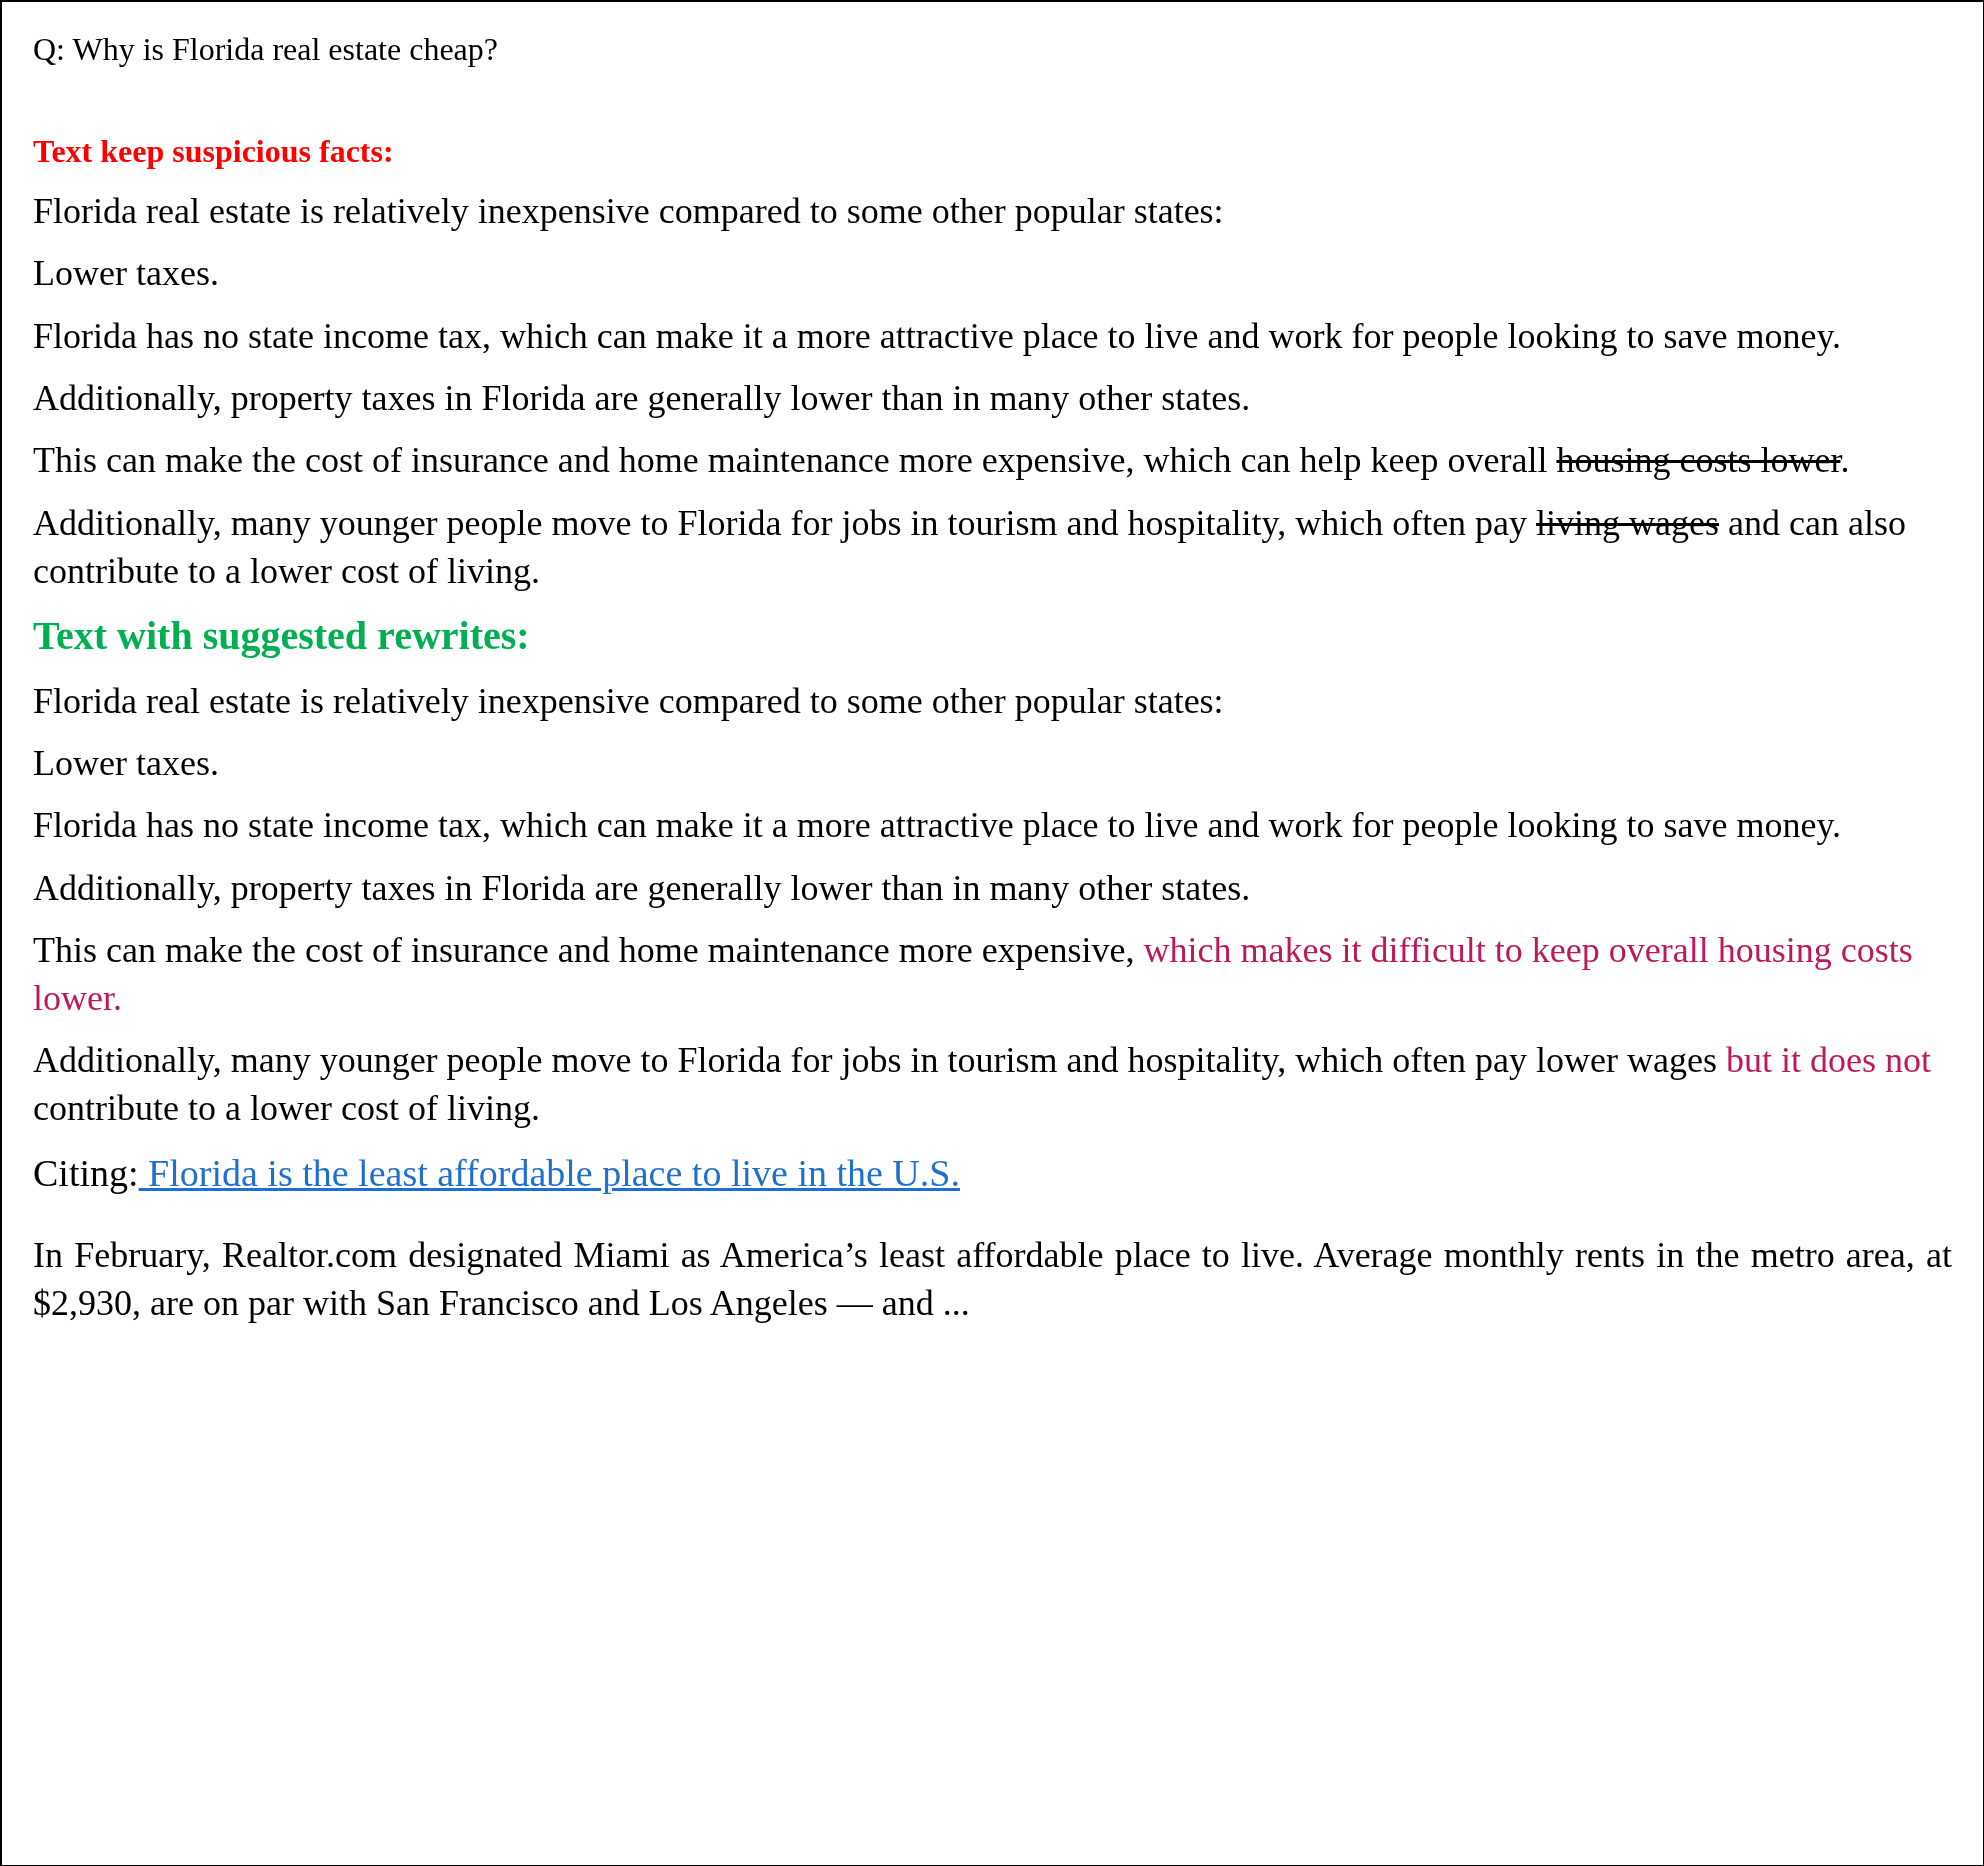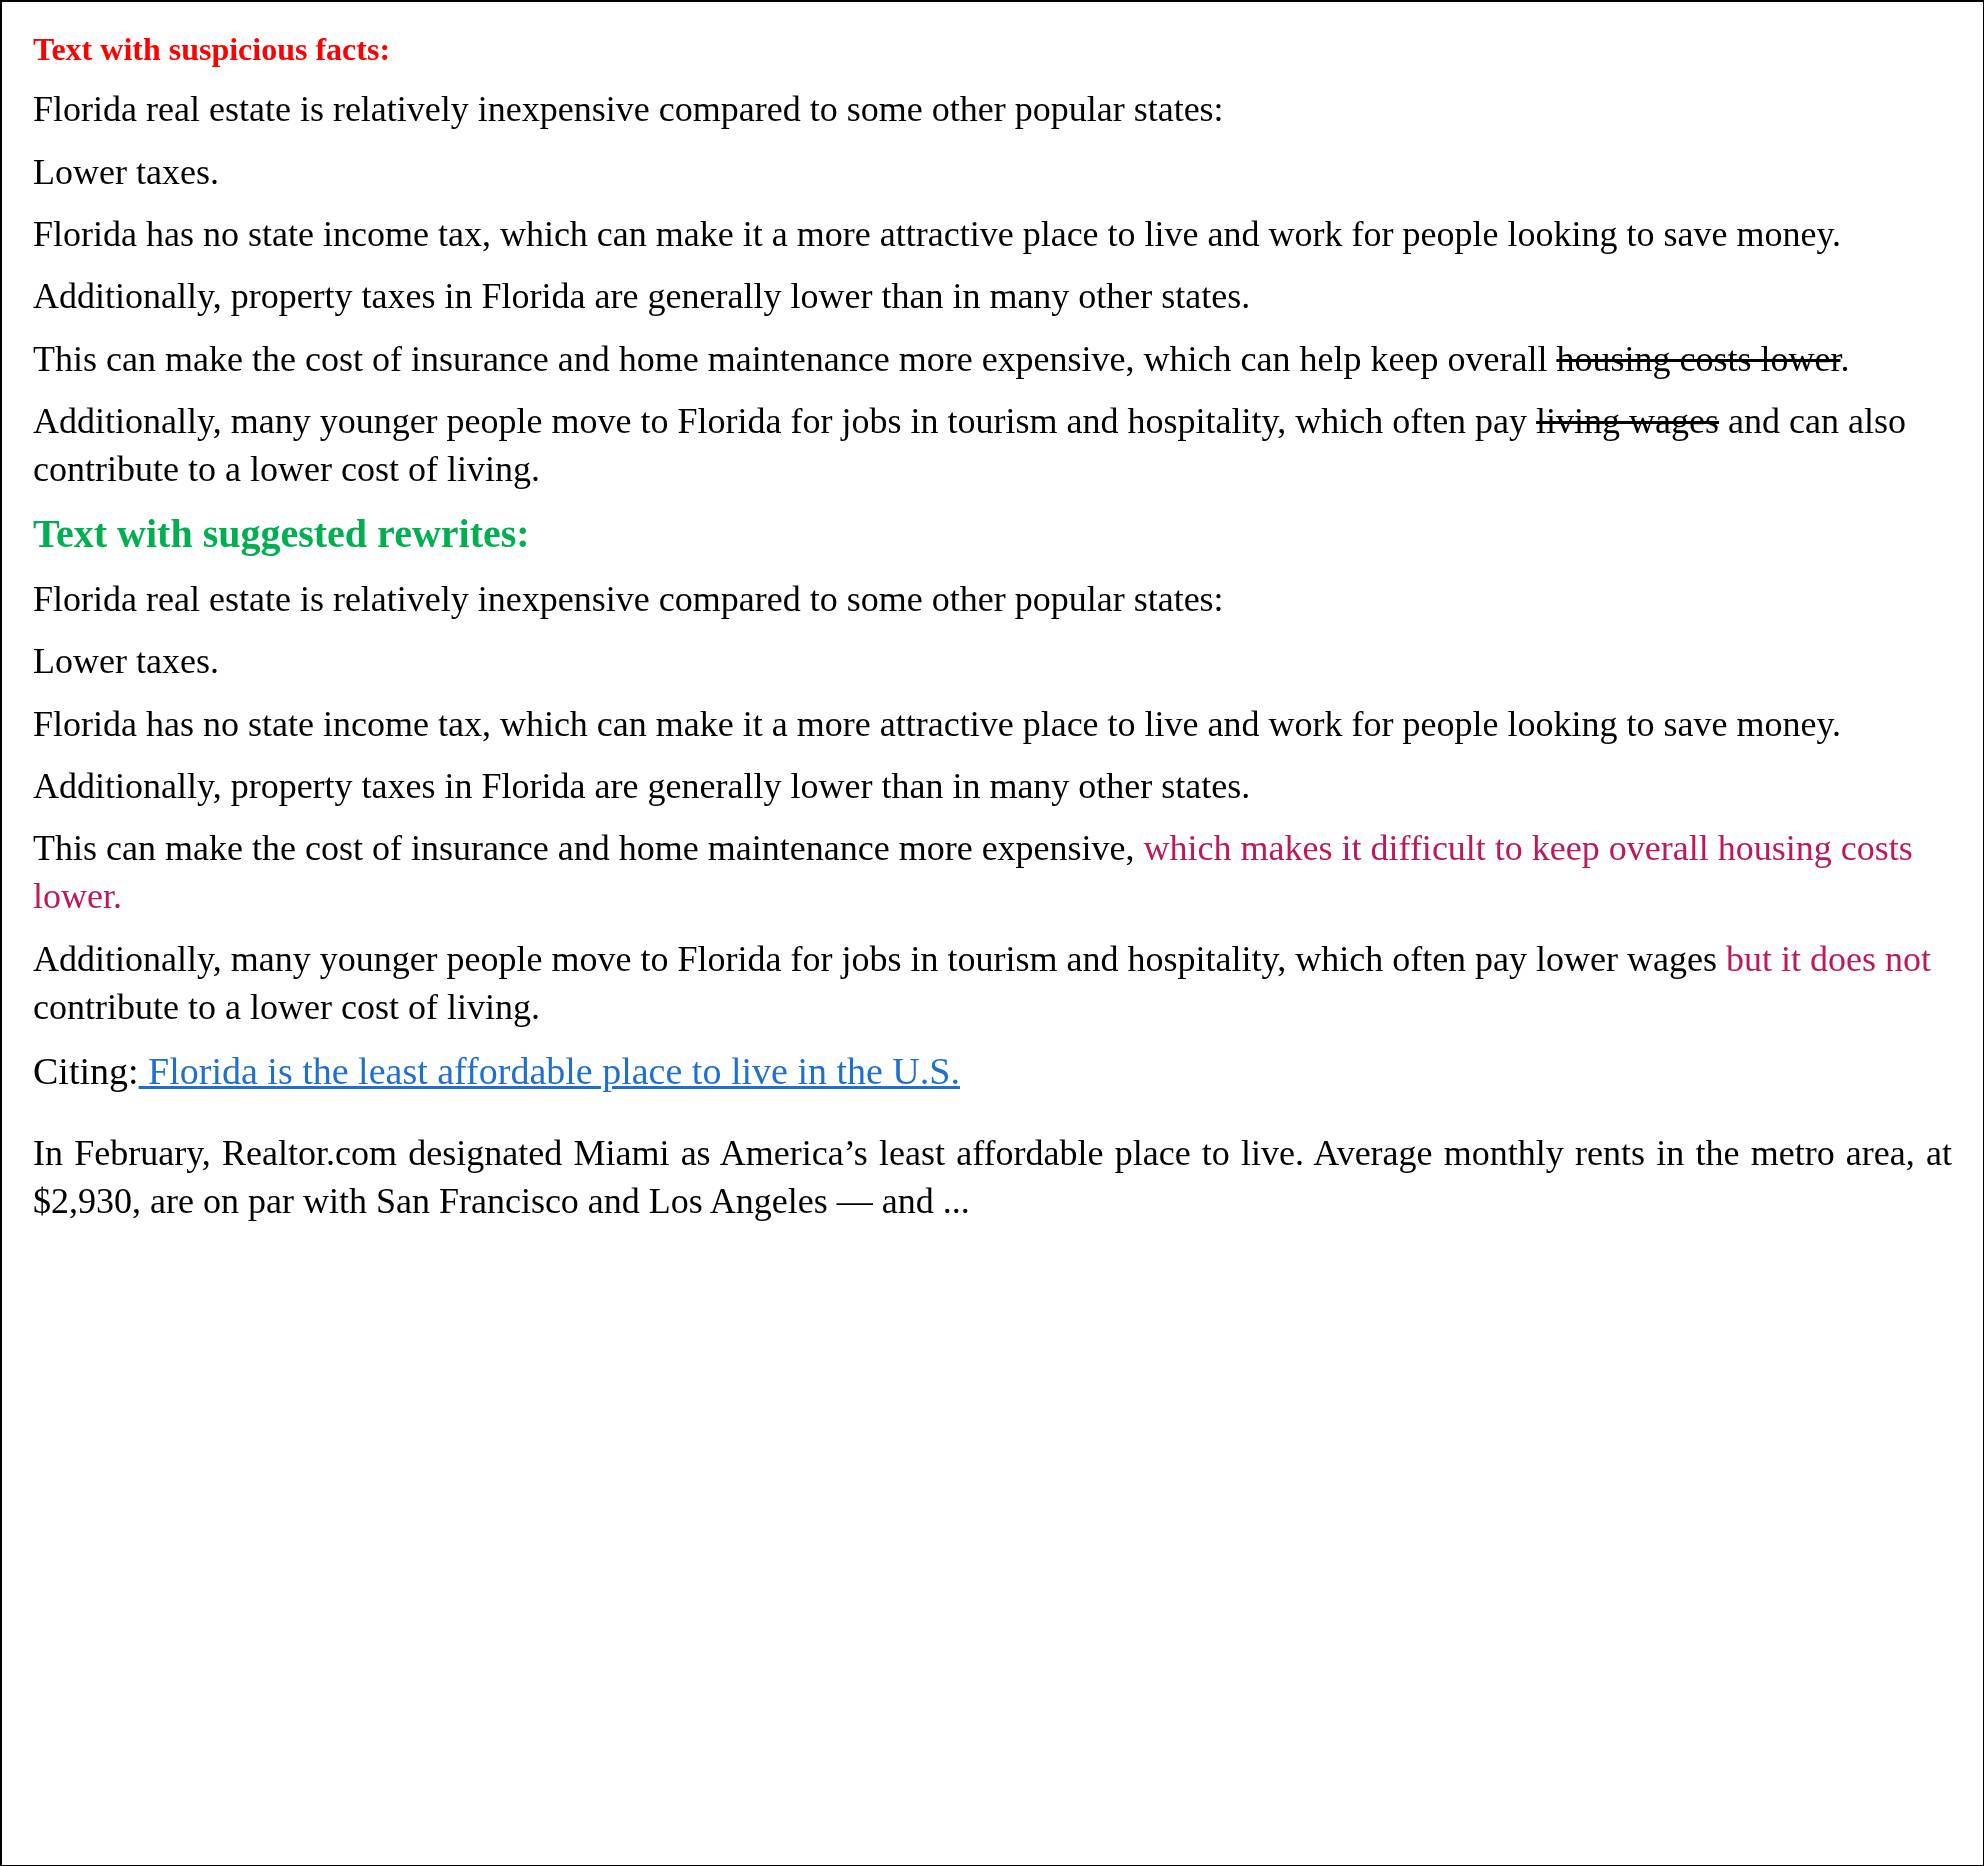--- a/index.html
+++ b/index.html
@@ -65,22 +65,23 @@
     text-align: justify;
     text-align-last: left;
     margin-top: 34px;
   }
 </style>
 </head>
 <body>
 
 <div class="page">
 
+  <p class="question">Q: Why is Florida real estate cheap?</p>
 
-  <p class="heading-red">Text with suspicious facts:</p>
+  <p class="heading-red">Text keep suspicious facts:</p>
 
   <p class="line">Florida real estate is relatively inexpensive compared to some other popular states:</p>
   <p class="line">Lower taxes.</p>
   <p class="line">Florida has no state income tax, which can make it a more attractive place to live and work for people looking to save money.</p>
   <p class="line">Additionally, property taxes in Florida are generally lower than in many other states.</p>
 
   <p class="line"><span>This can make the cost of insurance and home maintenance more expensive, which can help keep overall </span><span class="strike">housing costs lower</span><span>.</span></p>
 
   <p class="line"><span>Additionally, many younger people move to Florida for jobs in tourism and hospitality, which often pay </span><span class="strike">living wages</span><span> and can also contribute to a lower cost of living.</span></p>
 

